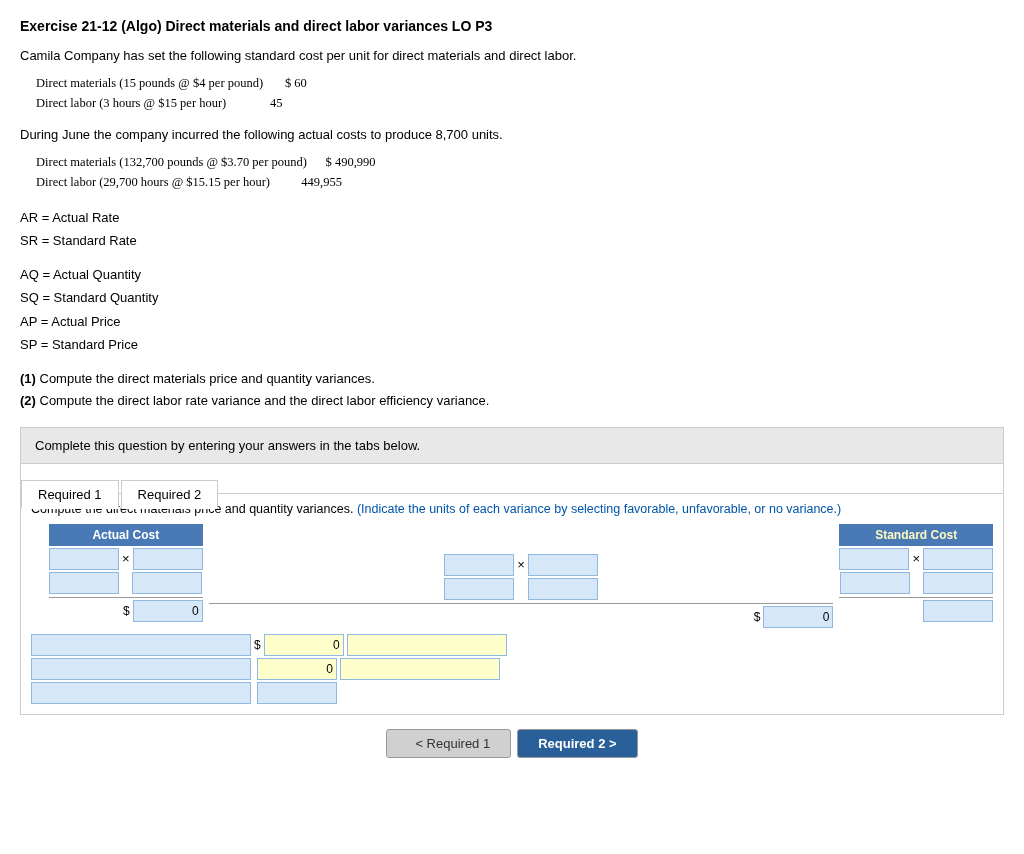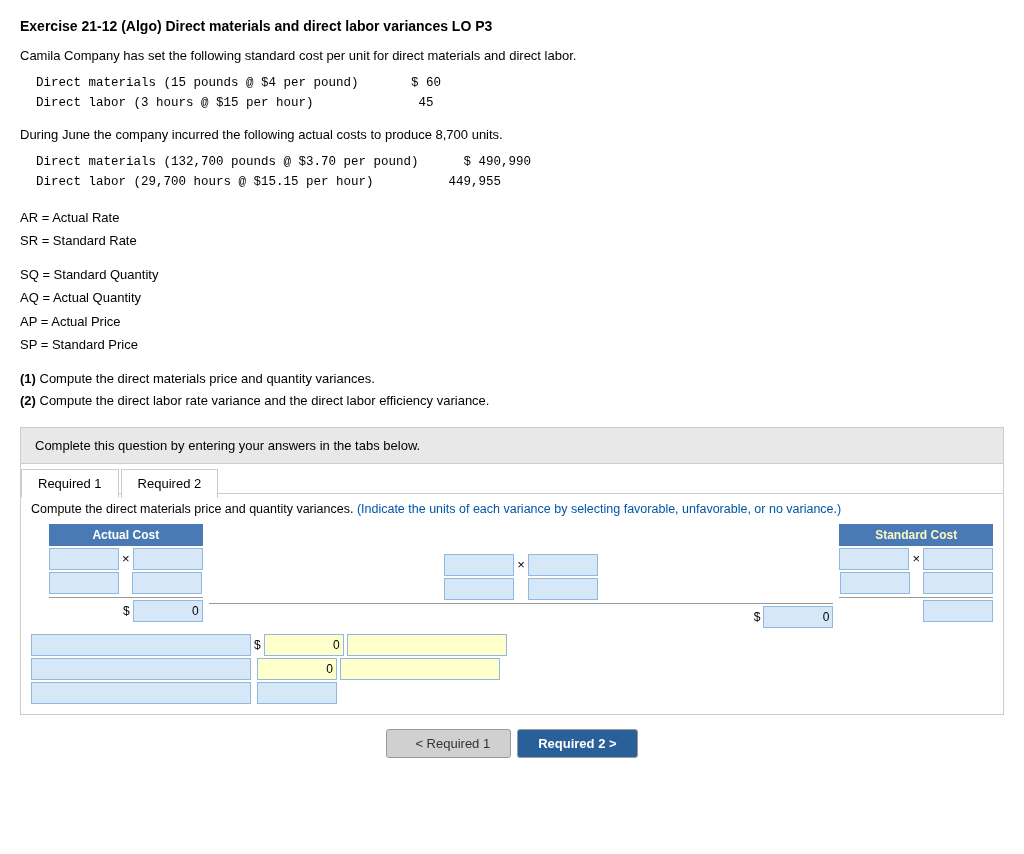--- a/index.html
+++ b/index.html
@@ -12,21 +12,21 @@
     }
     h1.page-title {
       font-size: 14px;
       font-weight: bold;
       margin-bottom: 14px;
     }
     p.intro {
       margin-bottom: 10px;
     }
     .monospace-block {
-      font-family: Liberation Mono, monospace;
+      font-family: Liberation Serif, serif;
       font-size: 12.5px;
       margin: 8px 0 14px 16px;
       line-height: 1.6;
     }
     .definitions {
       margin: 10px 0 6px 0;
       line-height: 1.8;
     }
     .definitions p { margin: 0; }
     .instructions {
@@ -53,21 +53,21 @@
     }
     .tab {
       padding: 6px 16px;
       cursor: pointer;
       border: 1px solid #ccc;
       border-bottom: none;
       background: #fff;
       font-size: 13px;
       margin-right: 2px;
       position: relative;
-      top: 5px;
+      top: 16px;
     }
     .tab.active {
       background: #fff;
       border-bottom: 1px solid #fff;
       font-weight: normal;
     }
     .tab-content {
       padding: 8px 10px 10px 10px;
     }
     .instruction-line {
@@ -145,22 +145,22 @@
   <div>Direct materials (132,700 pounds @ $3.70 per pound)&nbsp;&nbsp;&nbsp;&nbsp;&nbsp;&nbsp;$ 490,990</div>
   <div>Direct labor (29,700 hours @ $15.15 per hour)&nbsp;&nbsp;&nbsp;&nbsp;&nbsp;&nbsp;&nbsp;&nbsp;&nbsp;&nbsp;449,955</div>
 </div>
 
 <div class="definitions">
   <p>AR = Actual Rate</p>
   <p>SR = Standard Rate</p>
 </div>
 
 <div class="definitions" style="margin-top:10px;">
+  <p>AQ = Actual Quantity</p>
   <p>SQ = Standard Quantity</p>
-  <p>AQ = Actual Quantity</p>
   <p>AP = Actual Price</p>
   <p>SP = Standard Price</p>
 </div>
 
 <div class="instructions">
   <p><strong>(1)</strong> Compute the direct materials price and quantity variances.</p>
   <p><strong>(2)</strong> Compute the direct labor rate variance and the direct labor efficiency variance.</p>
 </div>
 
 <div class="complete-box">Complete this question by entering your answers in the tabs below.</div>

